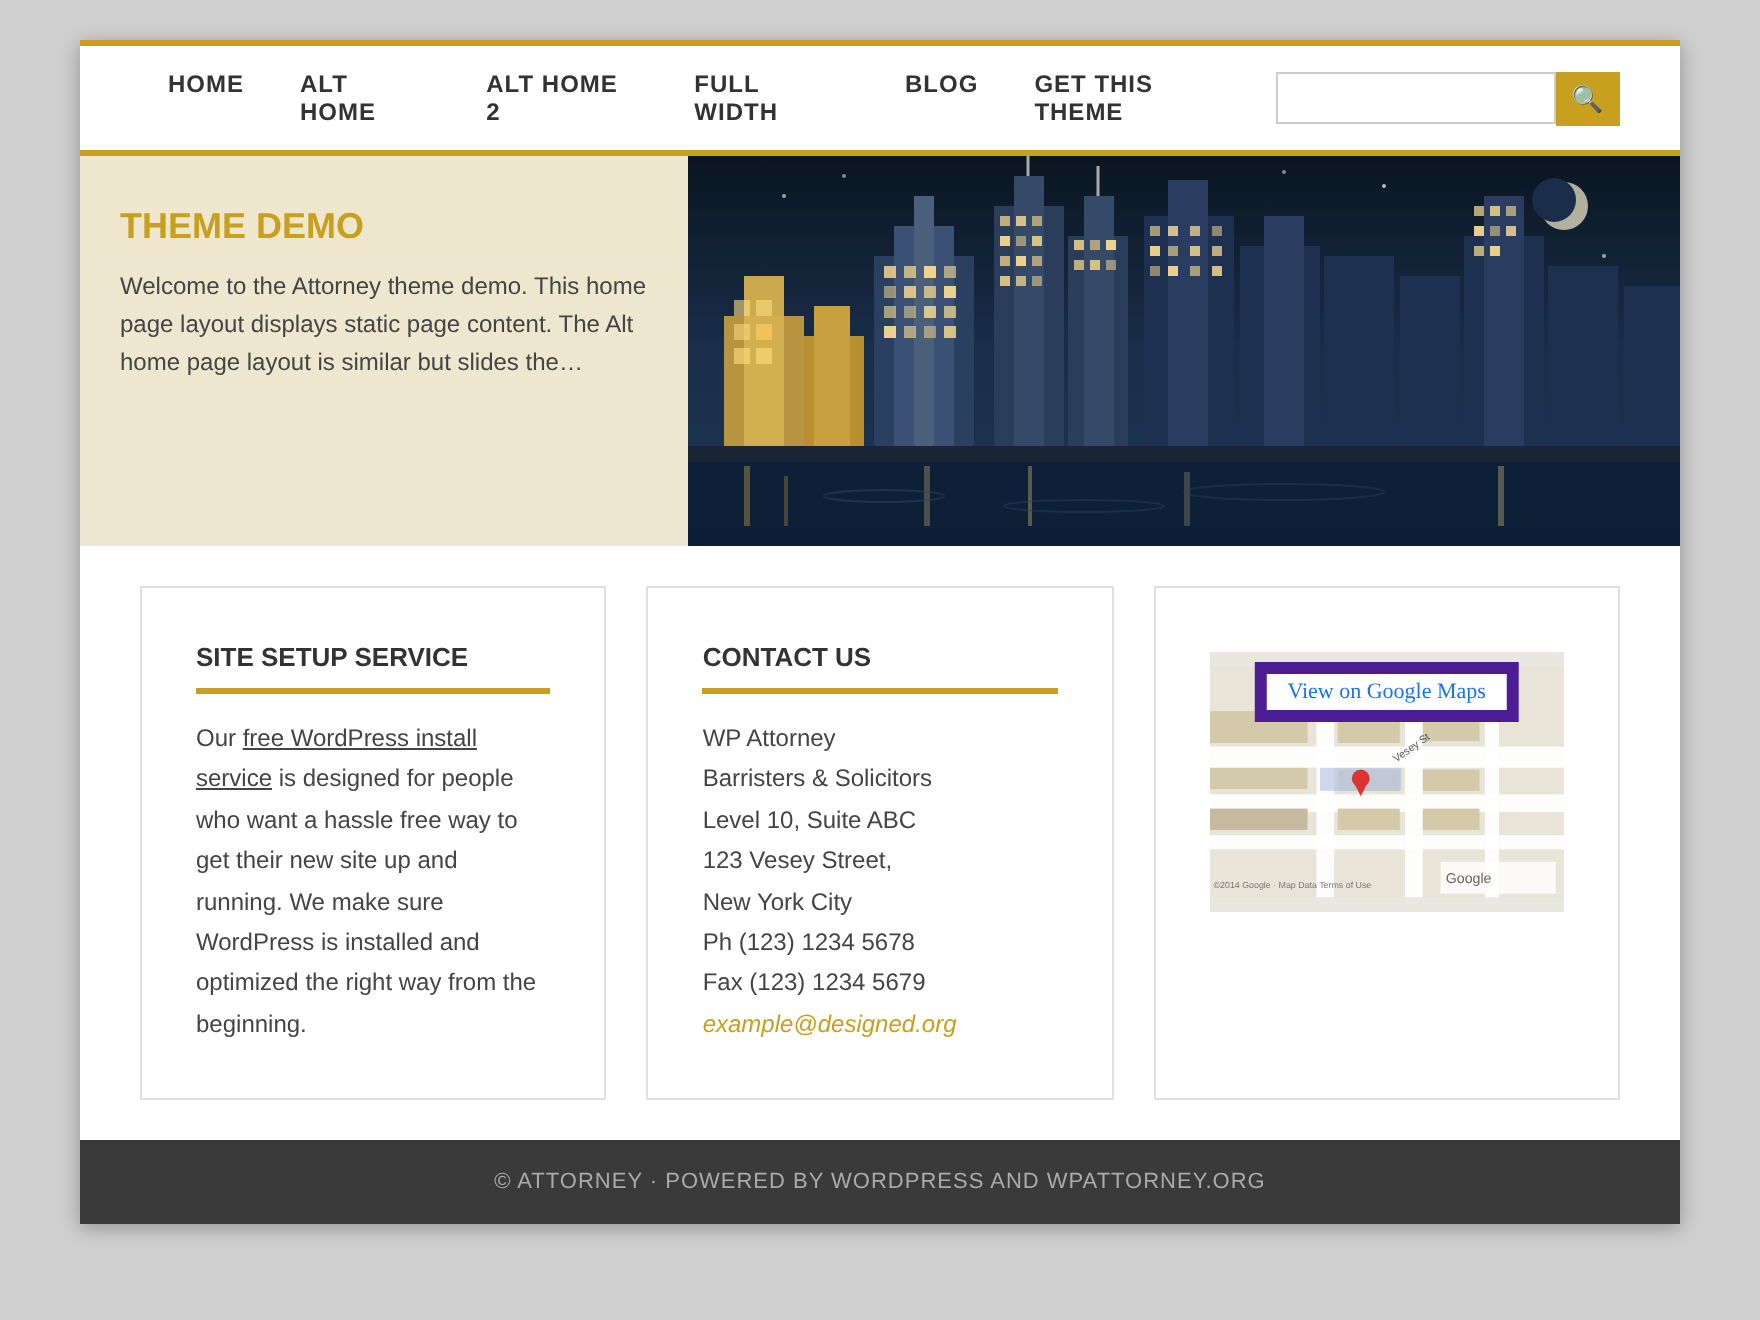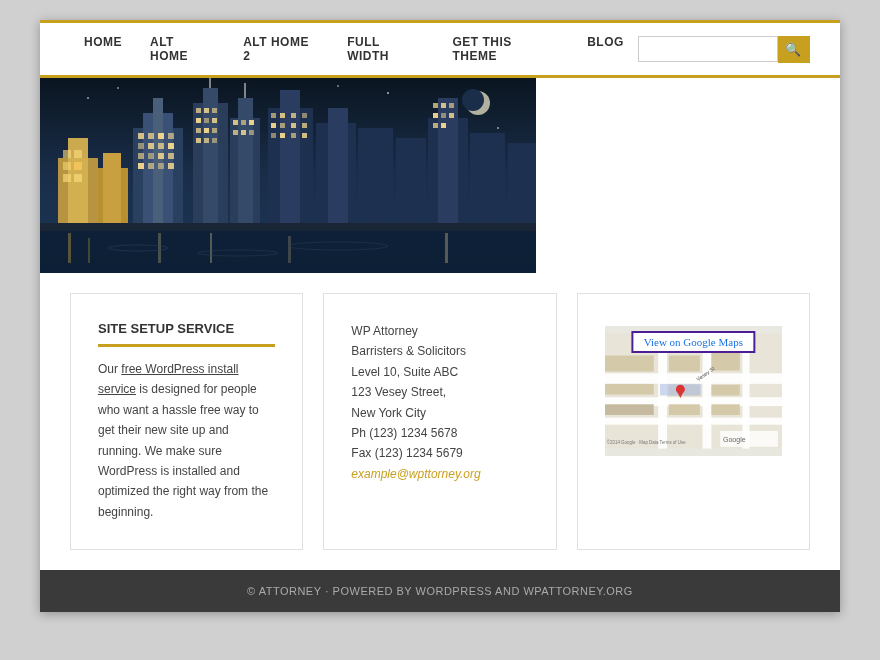--- a/index.html
+++ b/index.html
@@ -189,21 +189,21 @@
       position: relative;
       overflow: hidden;
       margin-top: 5px;
     }
     .map-btn {
       position: absolute;
       top: 5px;
       left: 50%;
       transform: translateX(-50%);
       background: #fff;
-      border: 2px solid #4c1d95;
+      border: 6px solid #4c1d95;
       padding: 3px 10px;
       font-size: 11px;
       color: #1a73e8;
       white-space: nowrap;
       cursor: pointer;
       z-index: 2;
     }
     .map-visual {
       width: 100%;
       height: 100%;
@@ -228,30 +228,34 @@
 
 <div class="page-wrapper">
 
 
   <div class="nav-bar">
     <div class="nav-items">
       <div class="nav-item">HOME</div>
       <div class="nav-item">ALT HOME</div>
       <div class="nav-item">ALT HOME 2</div>
       <div class="nav-item">FULL WIDTH</div>
+      <div class="nav-item">BLOG</div>
       <div class="nav-item">GET THIS THEME</div>
-      <div class="nav-item">BLOG</div>
     </div>
     <div class="nav-search">
       <input class="search-input" type="text" style="">
       <button class="search-btn">🔍</button>
     </div>
   </div>
 
   <div class="hero">
+    <div class="hero-text">
+      <div class="hero-tag">THEME DEMO</div>
+      <div class="hero-desc">Welcome to the Attorney theme demo. This home page layout displays static page content. The Alt home page layout is similar but slides the…</div>
+    </div>
     <div class="hero-image">
       
       <svg viewBox="0 0 500 195" xmlns="http://www.w3.org/2000/svg" preserveAspectRatio="xMidYMid slice">
 
         <defs>
           <linearGradient id="skyGrad" x1="0%" y1="0%" x2="0%" y2="100%">
             <stop offset="0%" style="stop-color:#0a1520;stop-opacity:1"></stop>
             <stop offset="50%" style="stop-color:#1a2e4a;stop-opacity:1"></stop>
             <stop offset="100%" style="stop-color:#1a3555;stop-opacity:1"></stop>
           </linearGradient>
@@ -387,29 +391,30 @@
   <div class="columns">
 
     <div class="col">
       <div class="col-title">SITE SETUP SERVICE</div>
       <div class="col-text">
         Our <a href="#">free WordPress install service</a> is designed for people who want a hassle free way to get their new site up and running. We make sure WordPress is installed and optimized the right way from the beginning.
       </div>
     </div>
 
     <div class="col">
+      <div class="col-title">CONTACT US</div>
       <div class="col-text">
         WP Attorney<br>
         Barristers &amp; Solicitors<br>
         Level 10, Suite ABC<br>
         123 Vesey Street,<br>
         New York City<br>
         Ph (123) 1234 5678<br>
         Fax (123) 1234 5679<br>
-        <span class="italic-link">example@wpttorney.org</span>
+        <span class="italic-link">example@designed.org</span>
       </div>
     </div>
 
     <div class="col">
       <div class="map-container">
         <div class="map-btn">View on Google Maps</div>
         
         <svg class="map-visual" viewBox="0 0 200 130" xmlns="http://www.w3.org/2000/svg">
 
           <rect width="200" height="130" fill="#e8e4d8"></rect>

